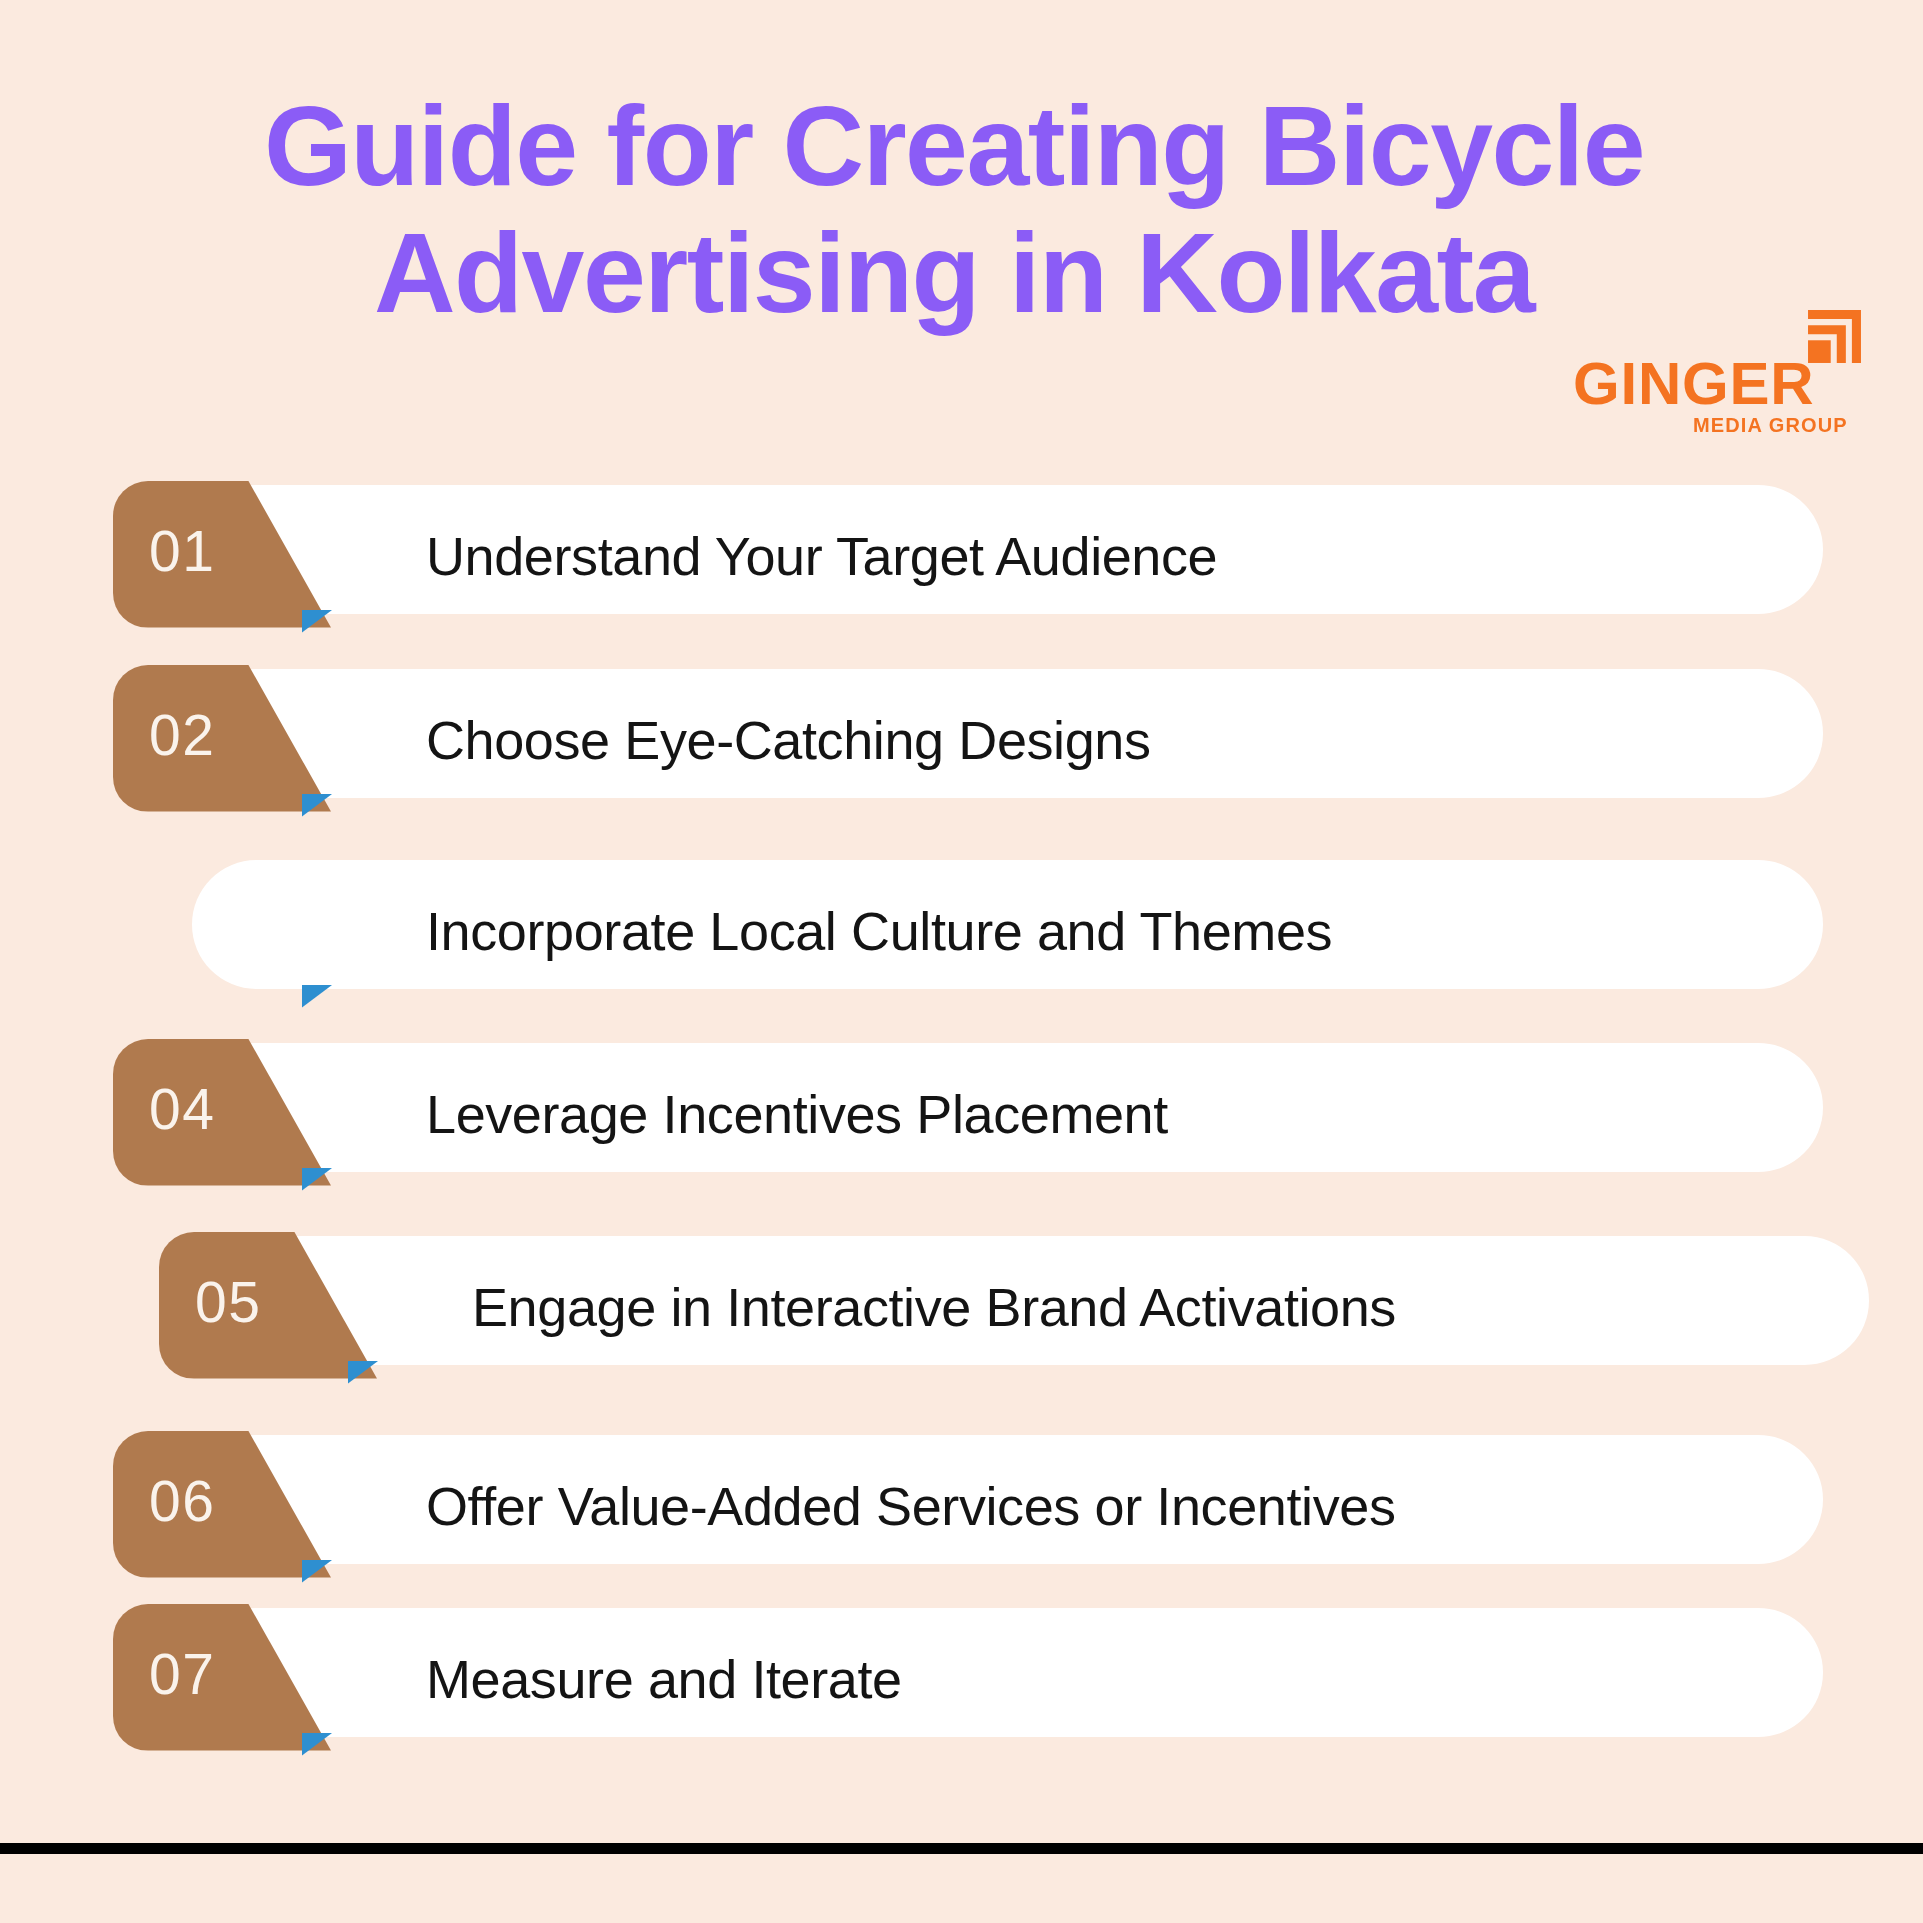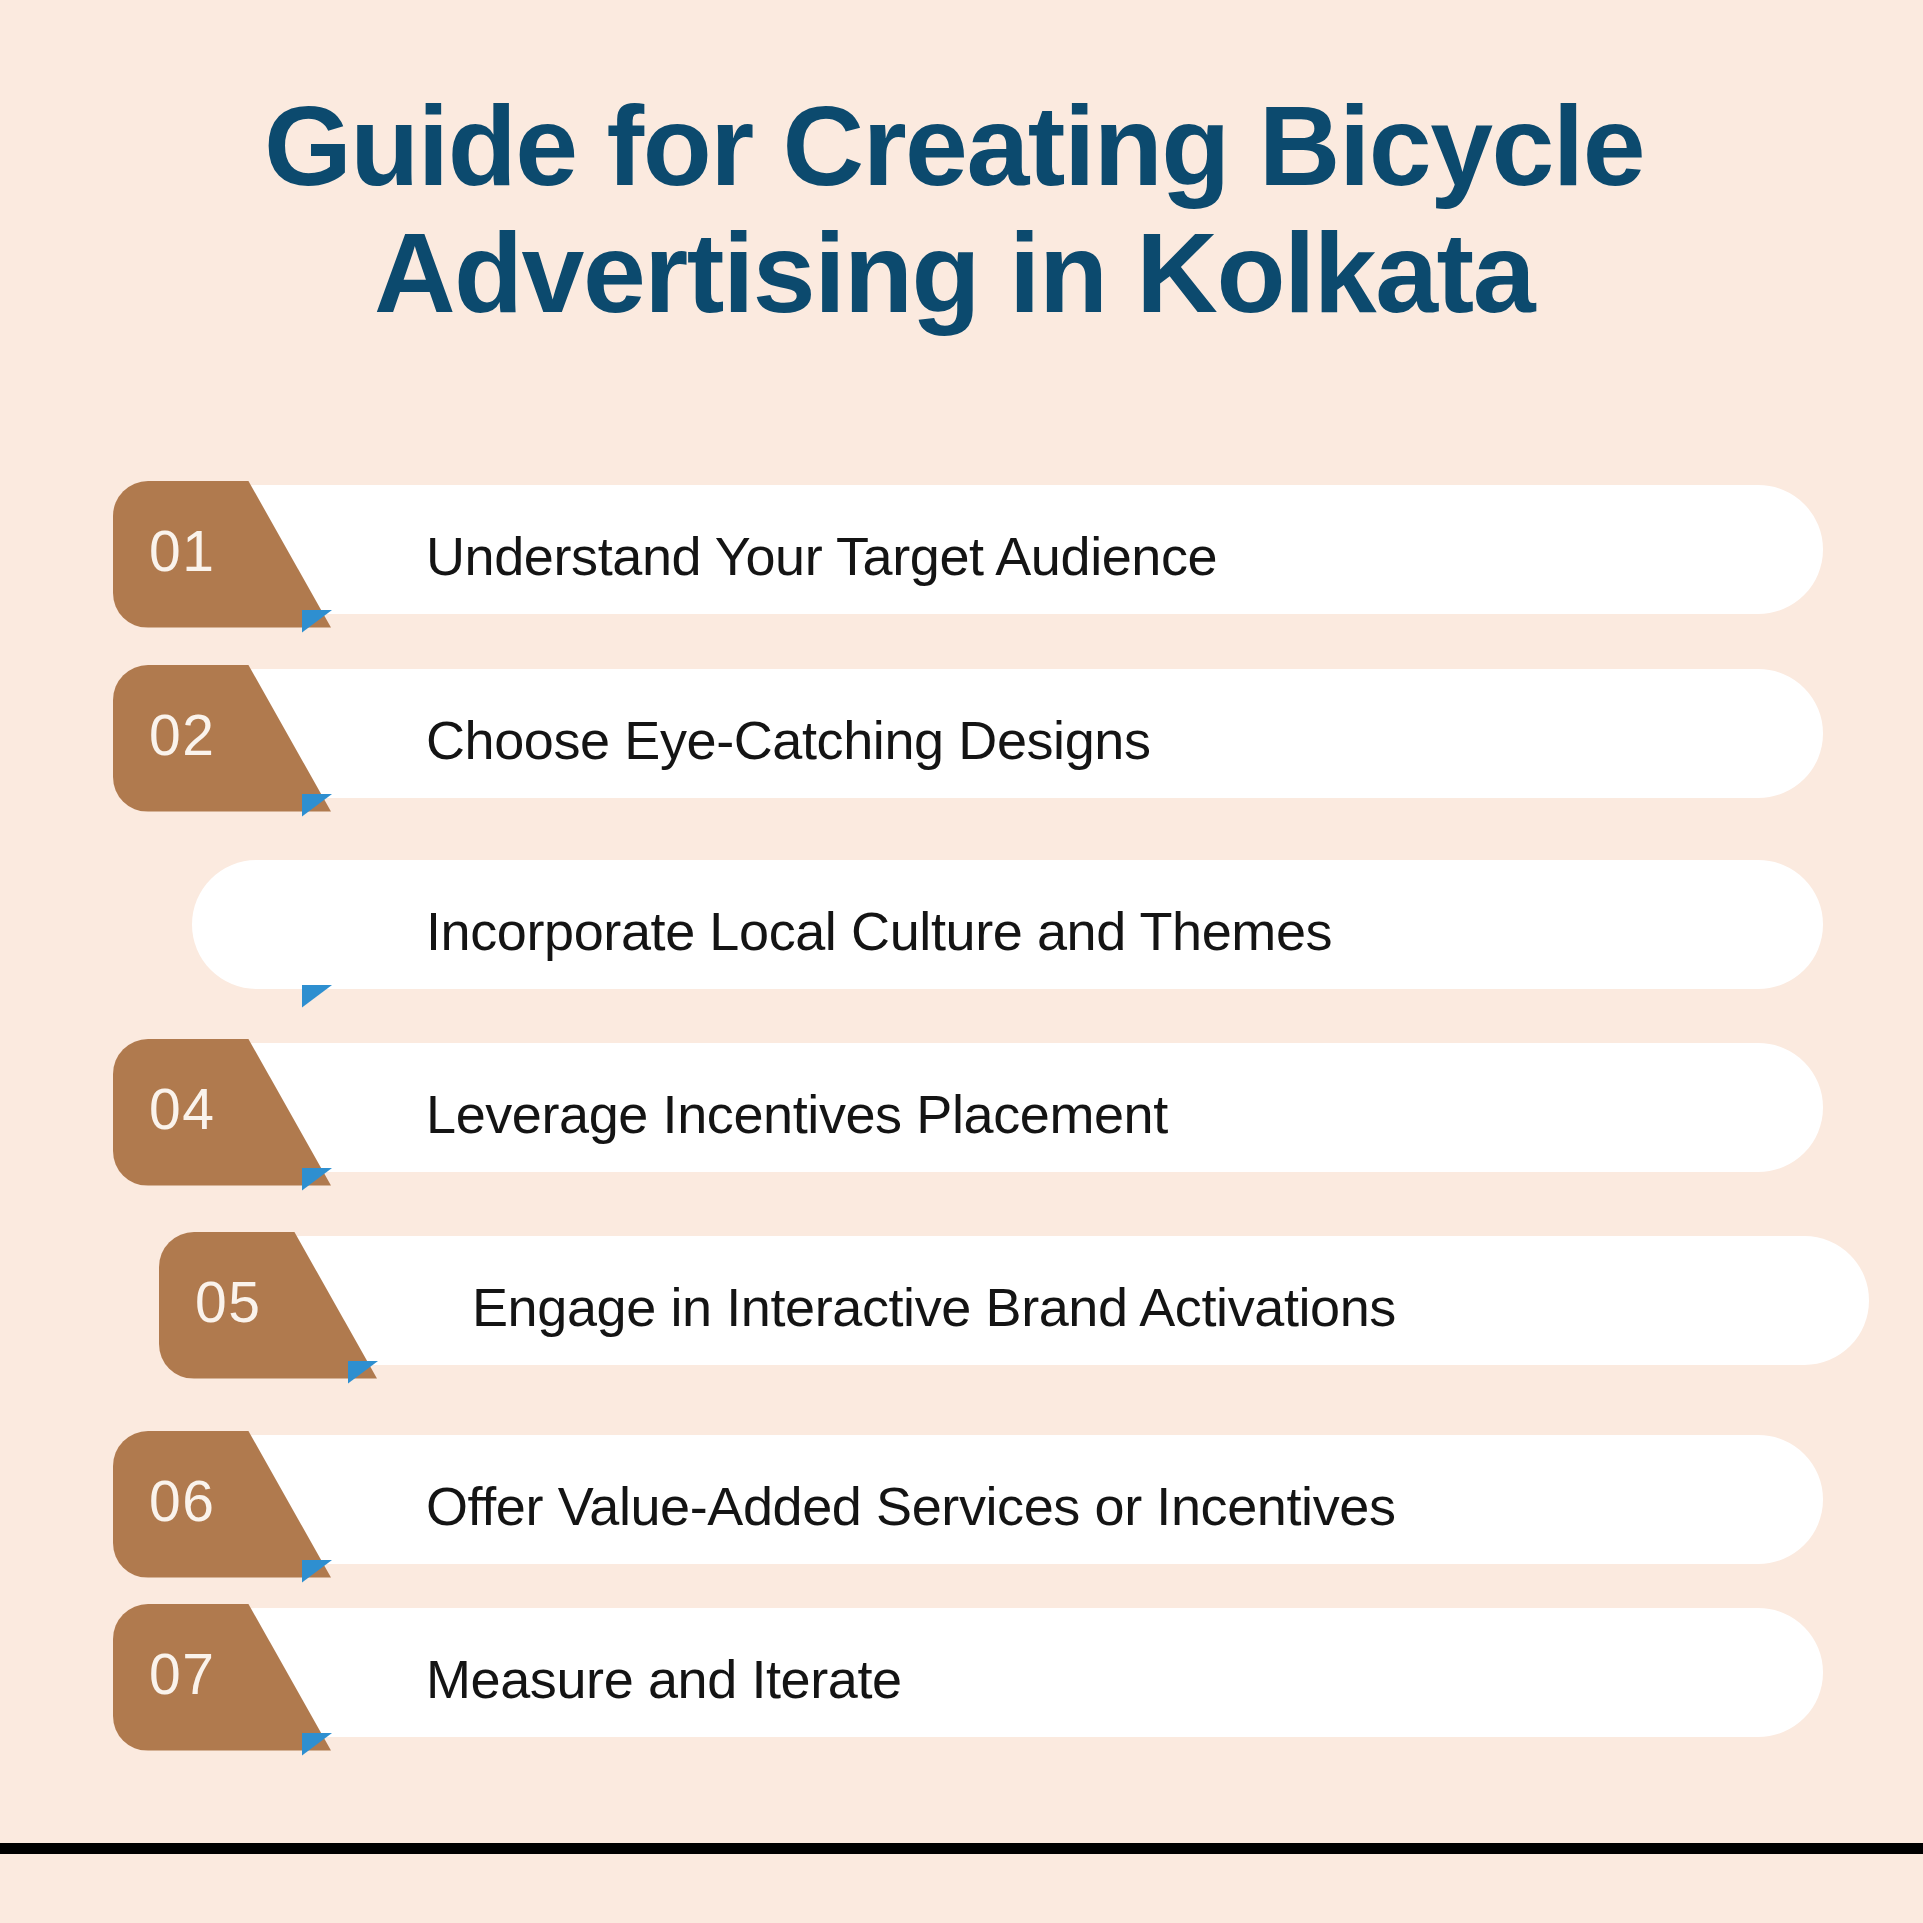--- a/index.html
+++ b/index.html
@@ -34,21 +34,21 @@
     text-align: center;
   }
 
   .title-line {
     display: block;
     font-family: "Liberation Sans", "DejaVu Sans", sans-serif;
     font-weight: 700;
     font-size: 113px;
     line-height: 1.12;
     letter-spacing: -1.5px;
-    color: #0c4a6e;
+    color: #8b5cf6;
     white-space: nowrap;
   }
 
   
   .logo {
     position: absolute;
     left: 1567px;
     top: 307px;
     width: 301px;
     height: 113px;
@@ -175,20 +175,31 @@
 </style>
 </head>
 <body>
 
 <div class="header">
   <div class="title-block">
     <span class="title-line">Guide for Creating Bicycle</span>
     <span class="title-line">Advertising in Kolkata</span>
   </div>
 
+  <div class="logo">
+    <span class="logo-mark">
+      <svg viewBox="0 0 78 78" width="59" height="59" aria-hidden="true">
+        <path d="M4 4 H74 V74 H62 V16 H4 Z" fill="#F47321"></path>
+        <path d="M4 24 H54 V74 H42 V36 H4 Z" fill="#F47321"></path>
+        <rect x="4" y="44" width="30" height="30" fill="#F47321"></rect>
+      </svg>
+    </span>
+    <span class="logo-wordmark">GINGER</span>
+    <span class="logo-tagline">MEDIA GROUP</span>
+  </div>
 </div>
 
 <div class="list">
 
   <div class="row" style="top:485px;">
     <div class="card"></div>
     <div class="badge">
       <span class="badge-num">01</span>
     </div>
     <div class="badge-tick"></div>

